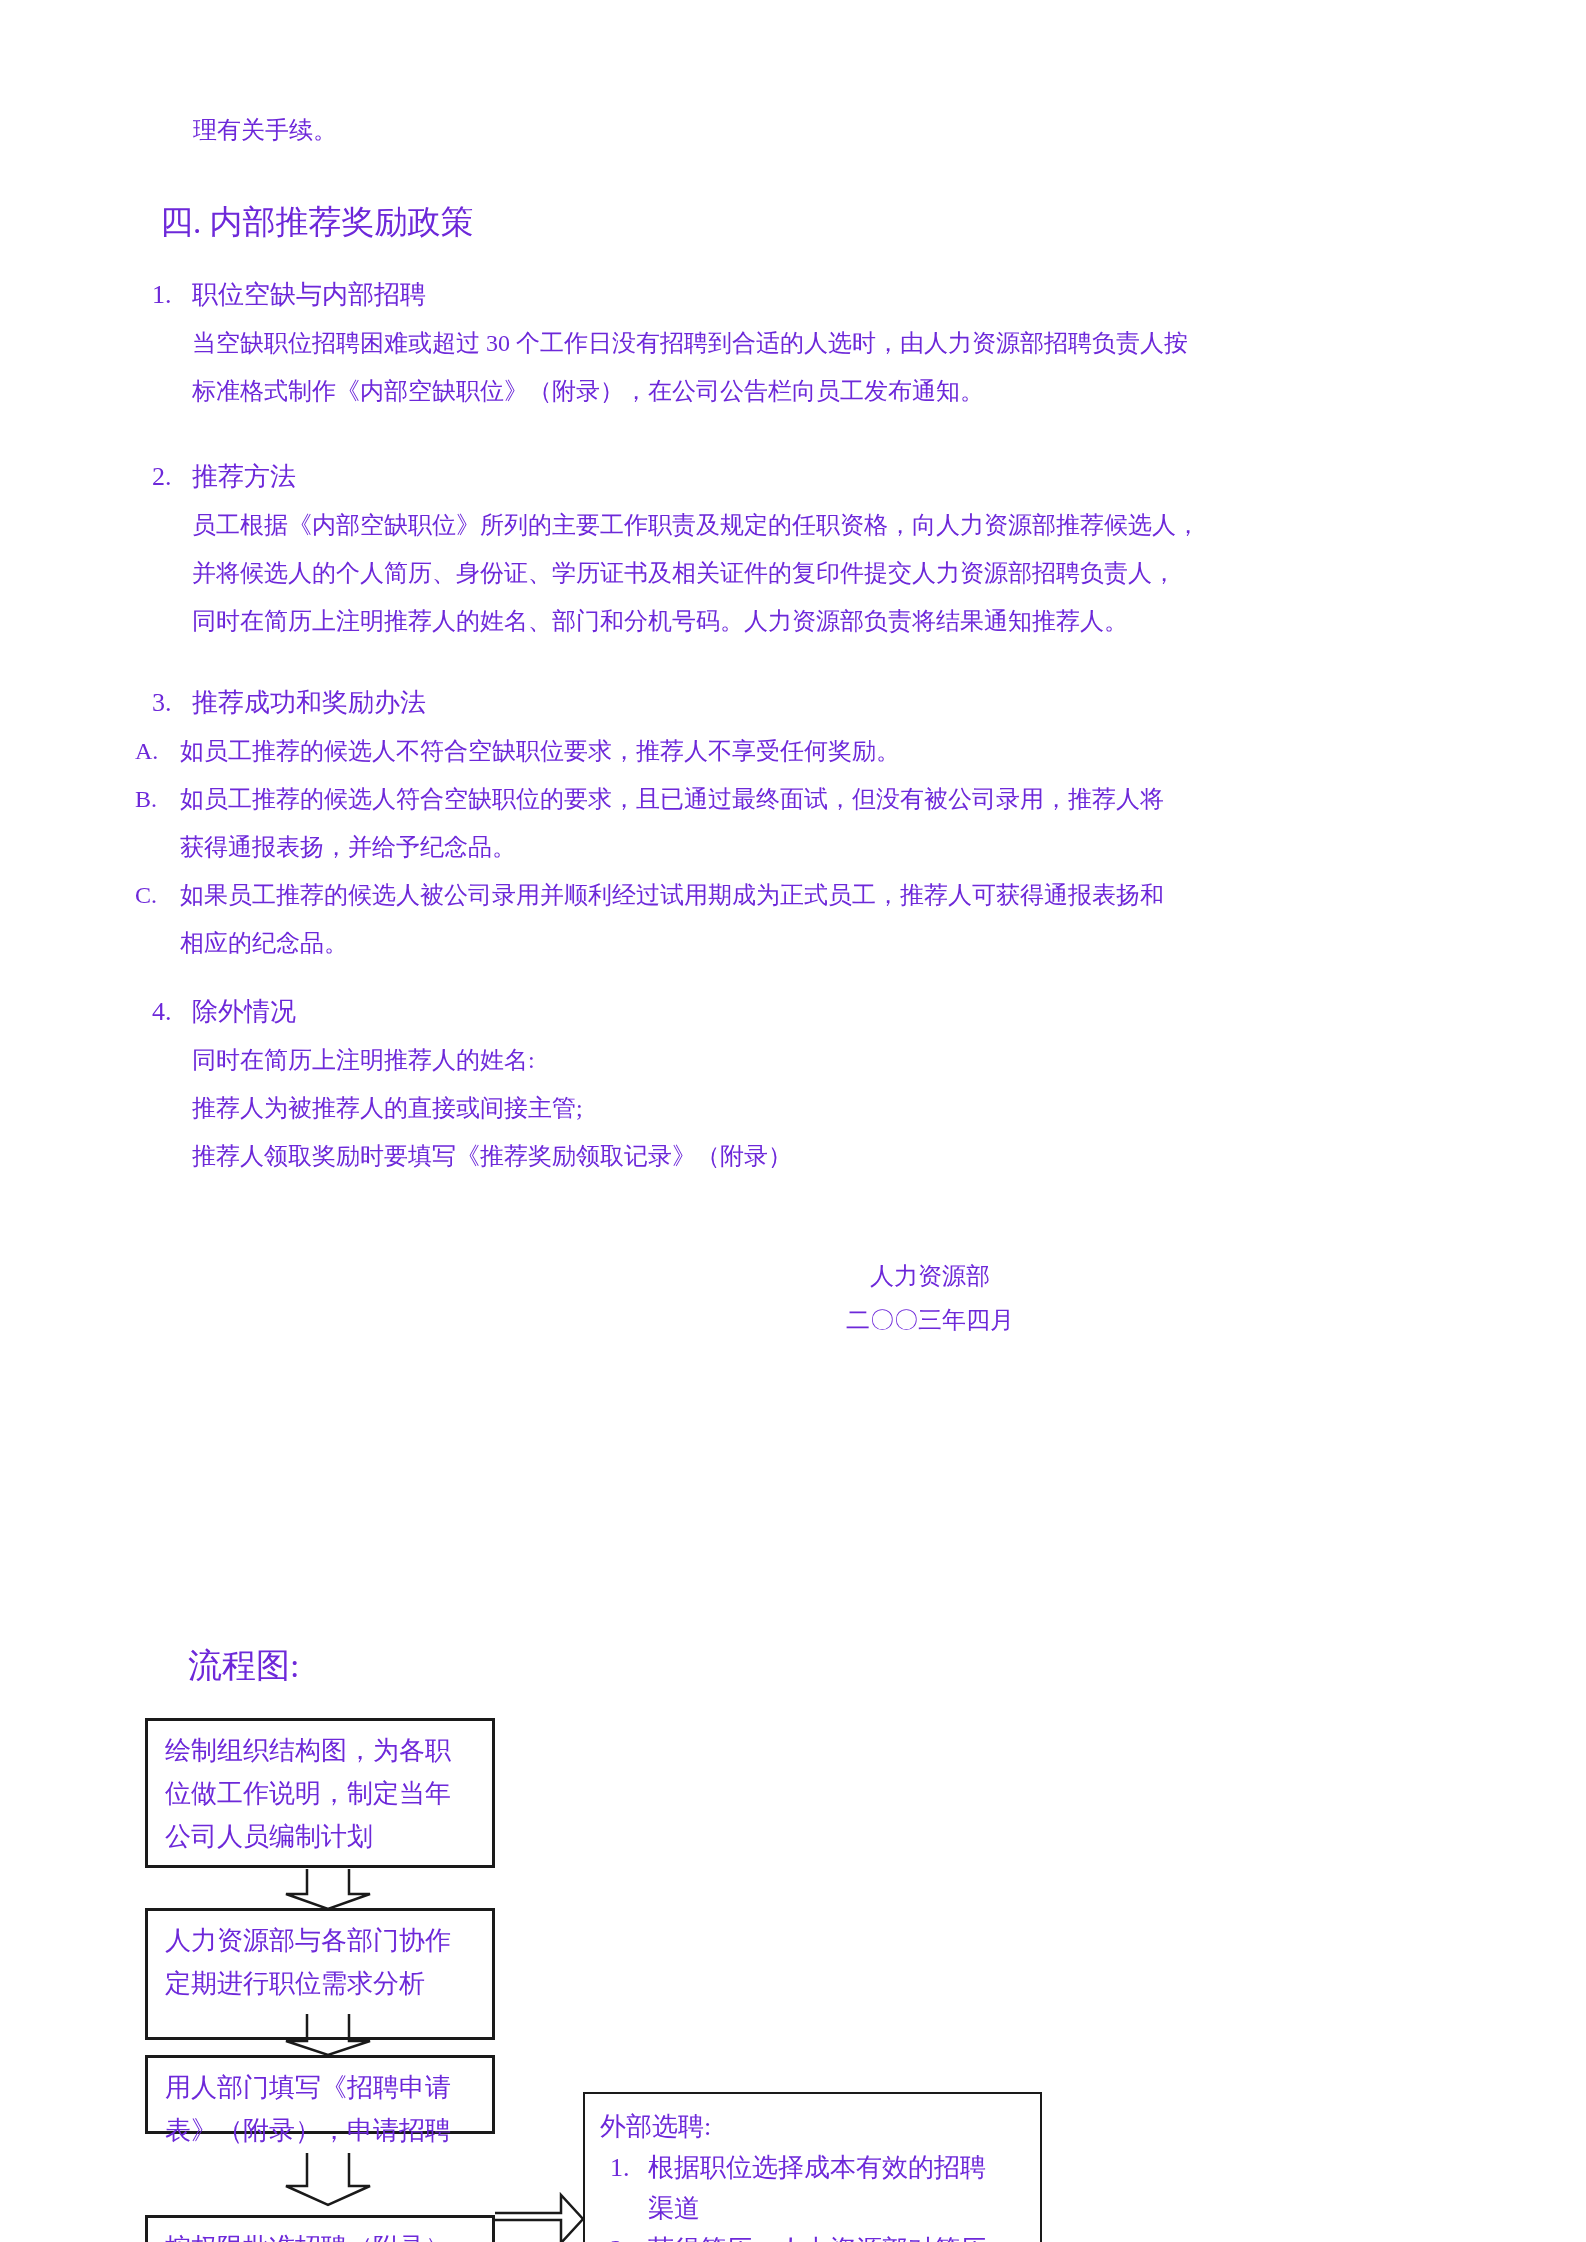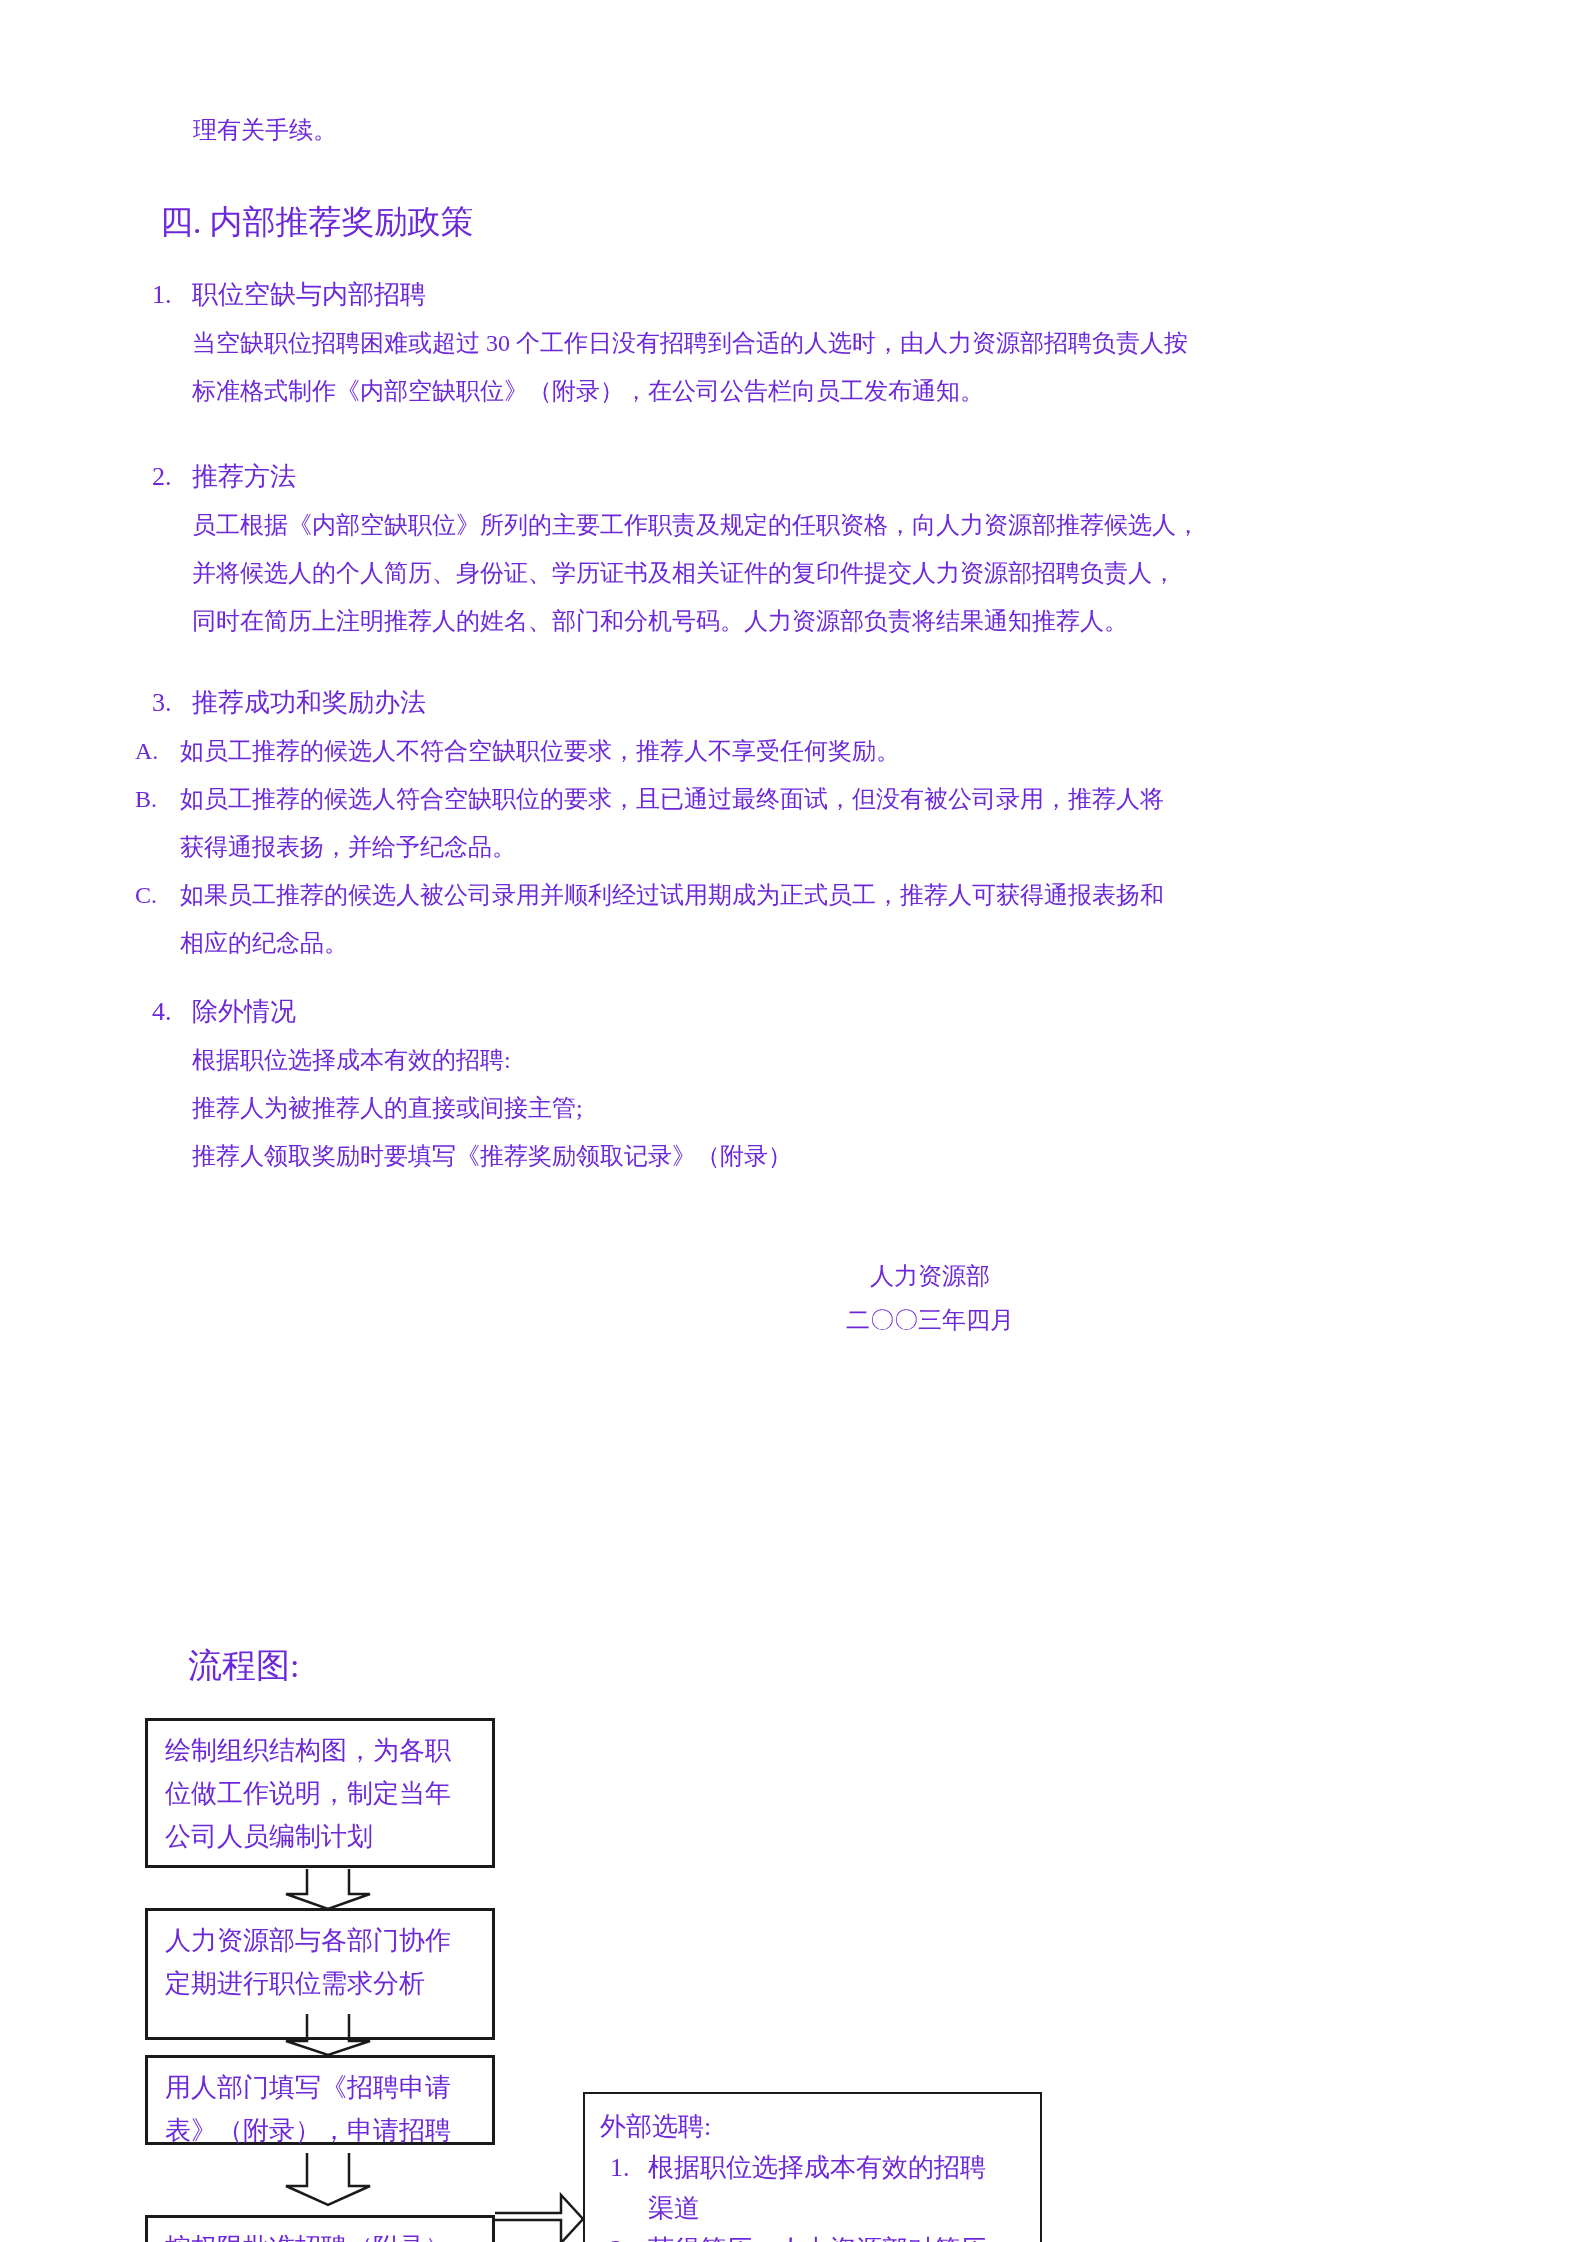--- a/index.html
+++ b/index.html
@@ -31,21 +31,21 @@
   
   .fc-heading{position:absolute;left:188px;top:1641px;font-size:34px;line-height:50px;white-space:nowrap;}
   .fcbox{
     position:absolute;left:145px;width:350px;
     border:3px solid #1a1a1a;box-sizing:border-box;
     padding:8px 4px 0 17px;
     font-size:26px;line-height:43px;
   }
   .box1{top:1718px;height:150px;}
   .box2{top:1908px;height:132px;}
-  .box3{top:2055px;height:90px;}
+  .box3{top:2055px;height:79px;}
   .box4{top:2215px;height:85px;}
   .rbox{
     position:absolute;left:583px;top:2092px;width:459px;height:210px;
     border:2px solid #1a1a1a;box-sizing:border-box;
     padding:12px 4px 0 15px;
     font-size:26px;line-height:41px;
   }
   .r-item{display:flex;padding-left:10px;}
   .r-num{flex:none;width:38px;}
   .r-cont{padding-left:48px;}
@@ -98,21 +98,21 @@
       <span class="ln">如果员工推荐的候选人被公司录用并顺利经过试用期成为正式员工，推荐人可获得通报表扬和</span>
     </div>
     <div class="cont ln">相应的纪念品。</div>
   </div>
 
   <div class="sec sec4">
     <div class="sec-head">
       <span class="sec-num">4.</span>
       <span class="sec-title">除外情况</span>
     </div>
-    <div class="para ln">根据职位选择成本有效的招聘:</div>
+    <div class="para ln">同时在简历上注明推荐人的姓名:</div>
     <div class="para ln">推荐人为被推荐人的直接或间接主管;</div>
     <div class="para ln">推荐人领取奖励时要填写《推荐奖励领取记录》（附录）</div>
   </div>
 
   <div class="sig">
     <div class="ln">人力资源部</div>
     <div class="ln">二〇〇三年四月</div>
   </div>
 
   <div class="fc-heading">流程图:</div>

